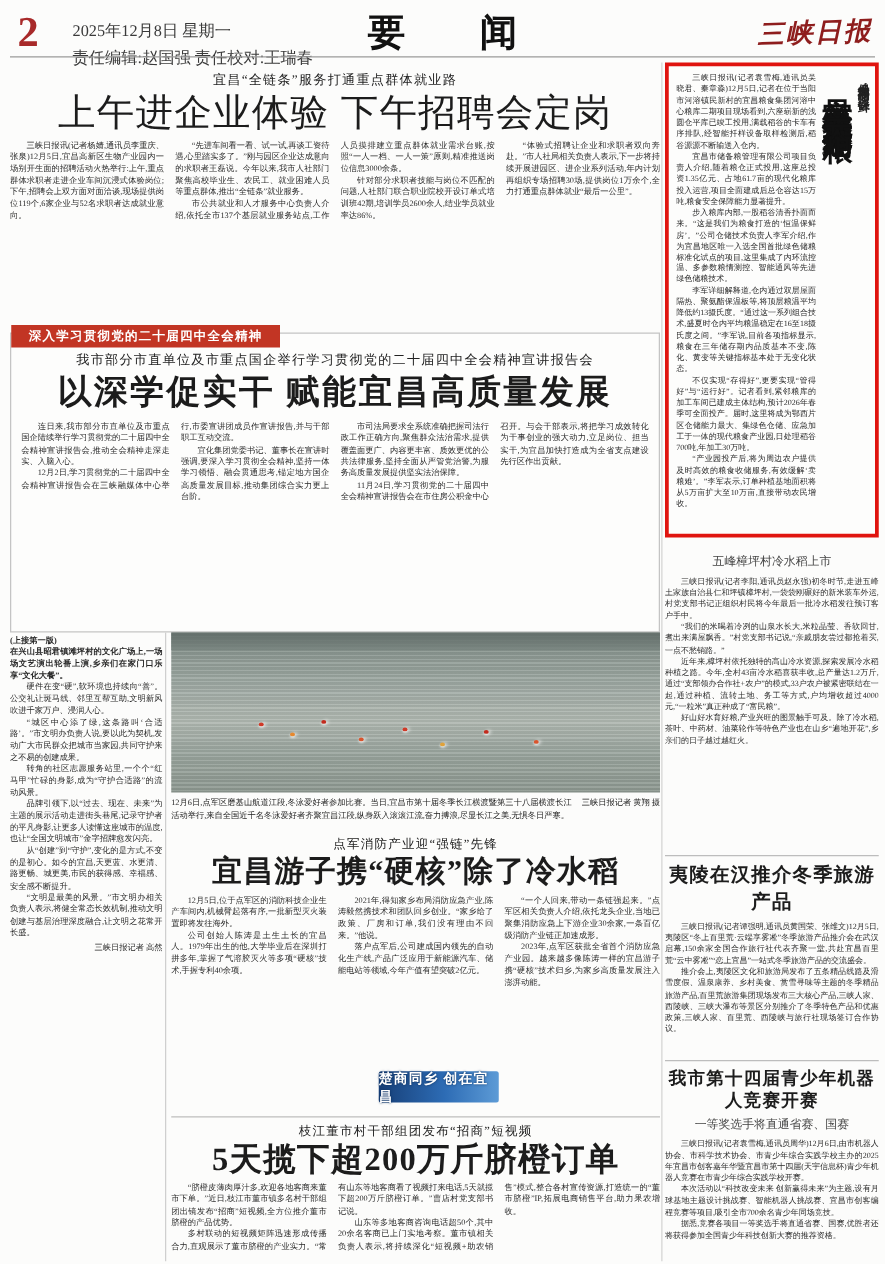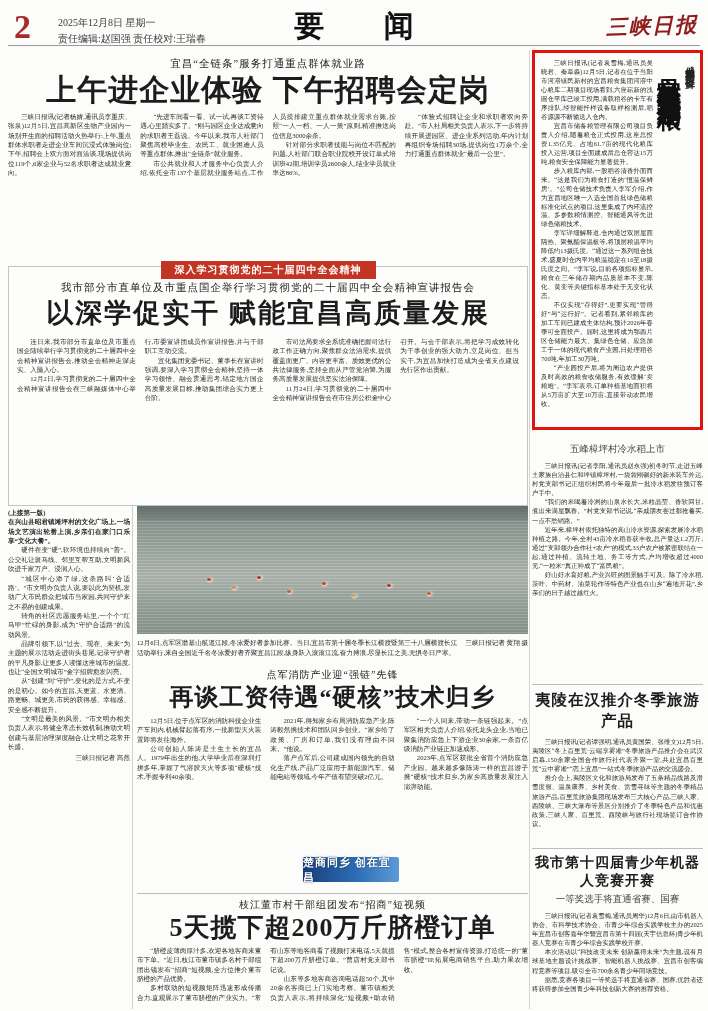--- a/index.html
+++ b/index.html
@@ -7,40 +7,40 @@
   body {
     position:relative; background:#fcfcfb; color:#1c1c1c; overflow:hidden;
     font-family:"Liberation Serif", serif;
   }
   .abs { position:absolute; }
   .sans { font-family:"Liberation Sans", sans-serif; }
   .center { text-align:center; }
 
   
   .page-num { left:14px; top:8px; font-size:34px; font-weight:bold; color:#a82a2a; font-family:"Liberation Serif",serif; }
-  .date-block { left:58px; top:15px; font-size:10px; line-height:1.6; color:#3a3a3a; }
+  .date-block { left:58px; top:15px; font-size:13px; line-height:1.6; color:#3a3a3a; }
   .section-title { left:0; right:0; top:6px; font-size:30px; font-weight:bold; letter-spacing:26px; text-indent:26px; color:#111; }
   .masthead { right:10px; top:12px; font-size:21px; font-weight:bold; font-style:italic; color:#8e1d1d; letter-spacing:2px; transform:rotate(-2deg); }
   .header-rule { left:8px; right:8px; top:45px; border-top:1.5px solid #9a9a9a; }
 
   
   .kicker { font-size:10.5px; color:#222; letter-spacing:1px; }
   .body-text p { font-size:6.6px; line-height:1.42; text-align:justify; text-indent:2em; color:#2a2a2a; }
   .cols-4 { column-count:4; column-gap:9px; }
   .cols-3 { column-count:3; column-gap:9px; }
   .clip { overflow:hidden; }
 
   
   .jobs-kicker { left:8px; width:520px; top:57px; }
-  .jobs-headline { left:8px; width:520px; top:70px; font-size:30px; font-weight:bold; letter-spacing:1px; }
+  .jobs-headline { left:8px; width:520px; top:70px; font-size:30px; font-weight:normal; letter-spacing:1px; }
   .jobs-body { left:8px; width:520px; top:112px; height:144px; }
 
   
   .study-box { left:8px; top:266px; width:520px; height:240px; border:1px solid #c4c4c4; background:#fdfdfc; }
-  .study-ribbon { left:0; right:0; top:-8px; text-align:center; }
+  .study-ribbon { left:0; right:0; top:-8px; text-align:left; }
   .study-ribbon span { display:inline-block; background:#c23524; color:#fff; font-size:10px; font-weight:bold; padding:2px 14px; letter-spacing:1px; }
   .study-kicker { left:0; right:0; top:14px; }
   .study-headline { left:0; right:0; top:28px; font-size:27px; font-weight:bold; letter-spacing:2px; }
   .study-body { left:8px; right:8px; top:70px; height:160px; }
 
   
   .cont-col { left:8px; top:508px; width:122px; height:500px; }
   .cont-col p:first-child { text-indent:0; font-weight:bold; }
   .cont-credit { font-size:6.6px; text-align:right; margin-top:3px; color:#2a2a2a; }
   .v-rule-left { left:132px; top:506px; bottom:2px; border-left:1px solid #cfcfcf; }
@@ -148,21 +148,21 @@
   <span class="swimmer" style="left:215px;top:88px;background:#e0a23a;"></span>
   <span class="swimmer" style="left:250px;top:78px;background:#c22b1e;"></span>
   <span class="swimmer" style="left:290px;top:86px;background:#d9542d;"></span>
 </div>
 <div class="abs photo-caption">
   <span class="credit">三峡日报记者 黄翔 摄</span>
   <span>12月6日,点军区磨基山航道江段,冬泳爱好者参加比赛。当日,宜昌市第十届冬季长江横渡暨第三十八届横渡长江活动举行,来自全国近千名冬泳爱好者齐聚宜昌江段,纵身跃入滚滚江流,奋力搏浪,尽显长江之美,无惧冬日严寒。</span>
 </div>
 
 <div class="abs ret-kicker center kicker">点军消防产业迎“强链”先锋</div>
-<div class="abs ret-headline center">再谈工资待遇“硬核”技术归乡</div>
+<div class="abs ret-headline center">宜昌游子携“硬核”除了冷水稻</div>
 <div class="abs ret-body body-text cols-3 clip">
     <p>12月5日,位于点军区的消防科技企业生产车间内,机械臂起落有序,一批新型灭火装置即将发往海外。</p>
     <p>公司创始人陈涛是土生土长的宜昌人。1979年出生的他,大学毕业后在深圳打拼多年,掌握了气溶胶灭火等多项“硬核”技术,手握专利40余项。</p>
     <p>2021年,得知家乡布局消防应急产业,陈涛毅然携技术和团队回乡创业。“家乡给了政策、厂房和订单,我们没有理由不回来。”他说。</p>
     <p>落户点军后,公司建成国内领先的自动化生产线,产品广泛应用于新能源汽车、储能电站等领域,今年产值有望突破2亿元。</p>
     <p>“一个人回来,带动一条链强起来。”点军区相关负责人介绍,依托龙头企业,当地已聚集消防应急上下游企业30余家,一条百亿级消防产业链正加速成形。</p>
     <p>2023年,点军区获批全省首个消防应急产业园。越来越多像陈涛一样的宜昌游子携“硬核”技术归乡,为家乡高质量发展注入澎湃动能。</p>
   </div>
 <div class="abs banner">楚商同乡 创在宜昌</div>
 <div class="abs h-rule-mid"></div>

